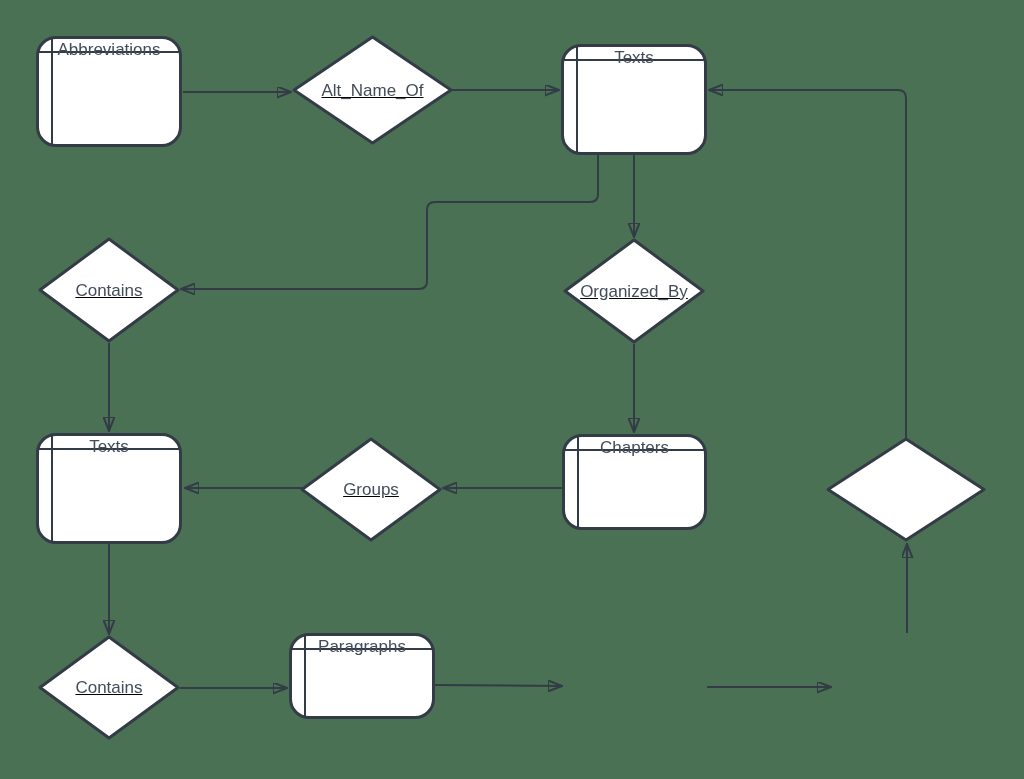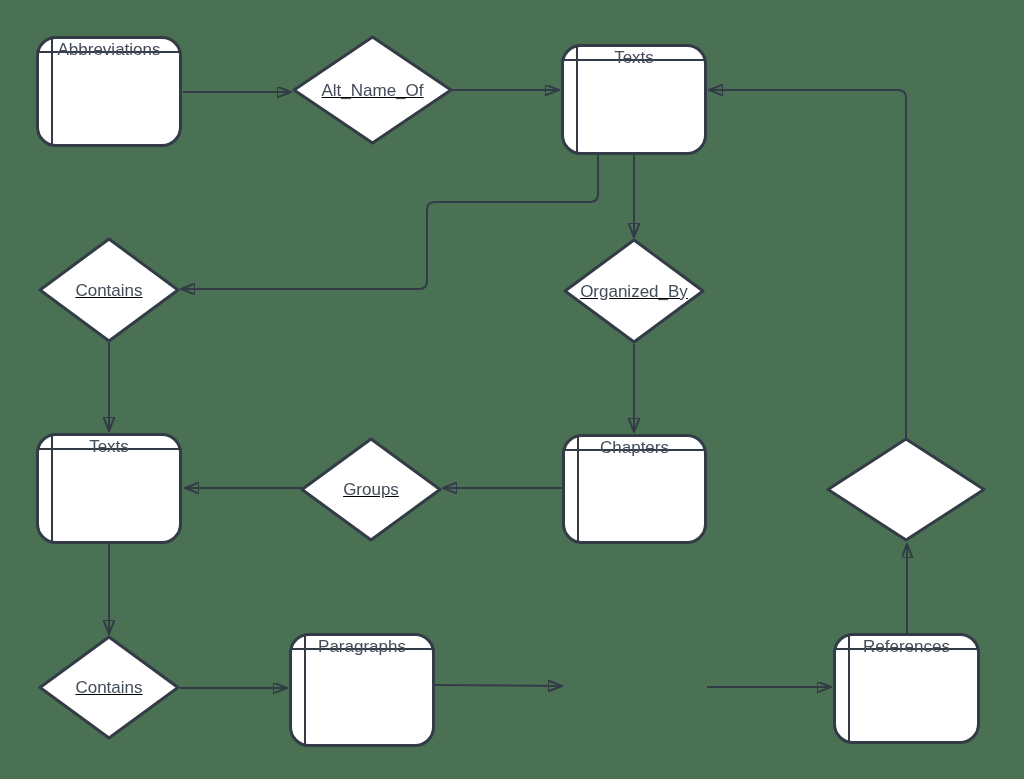--- a/index.html
+++ b/index.html
@@ -102,31 +102,28 @@
   </div>
 
   <div class="entity" style="left:561px;top:44px;width:146px;height:111px">
     <span class="node-label">Texts</span>
   </div>
 
   <div class="entity" style="left:36px;top:433px;width:146px;height:111px">
     <span class="node-label">Texts</span>
   </div>
 
-  <div class="entity" style="left:562px;top:434px;width:145px;height:110px">
+  <div class="entity" style="left:562px;top:434px;width:145px;height:96px">
     <span class="node-label">Chapters</span>
   </div>
 
-  <div class="entity" style="left:289px;top:633px;width:146px;height:114px">
+  <div class="entity" style="left:289px;top:633px;width:146px;height:86px">
     <span class="node-label">Paragraphs</span>
   </div>
 
-  <div class="entity" style="left:833px;top:633px;width:147px;height:111px">
-    <span class="node-label">References</span>
-  </div>
 
   <div class="diamond" style="left:292px;top:35px;width:161px;height:110px">
     <svg width="161" height="110" viewBox="0 0 161 110">
       <polygon points="80.5,2 159,55 80.5,108 2,55"></polygon>
     </svg>
     <span class="node-label">Alt_Name_Of</span>
   </div>
 
   <div class="diamond" style="left:38px;top:237px;width:142px;height:106px">
     <svg width="142" height="106" viewBox="0 0 142 106">

